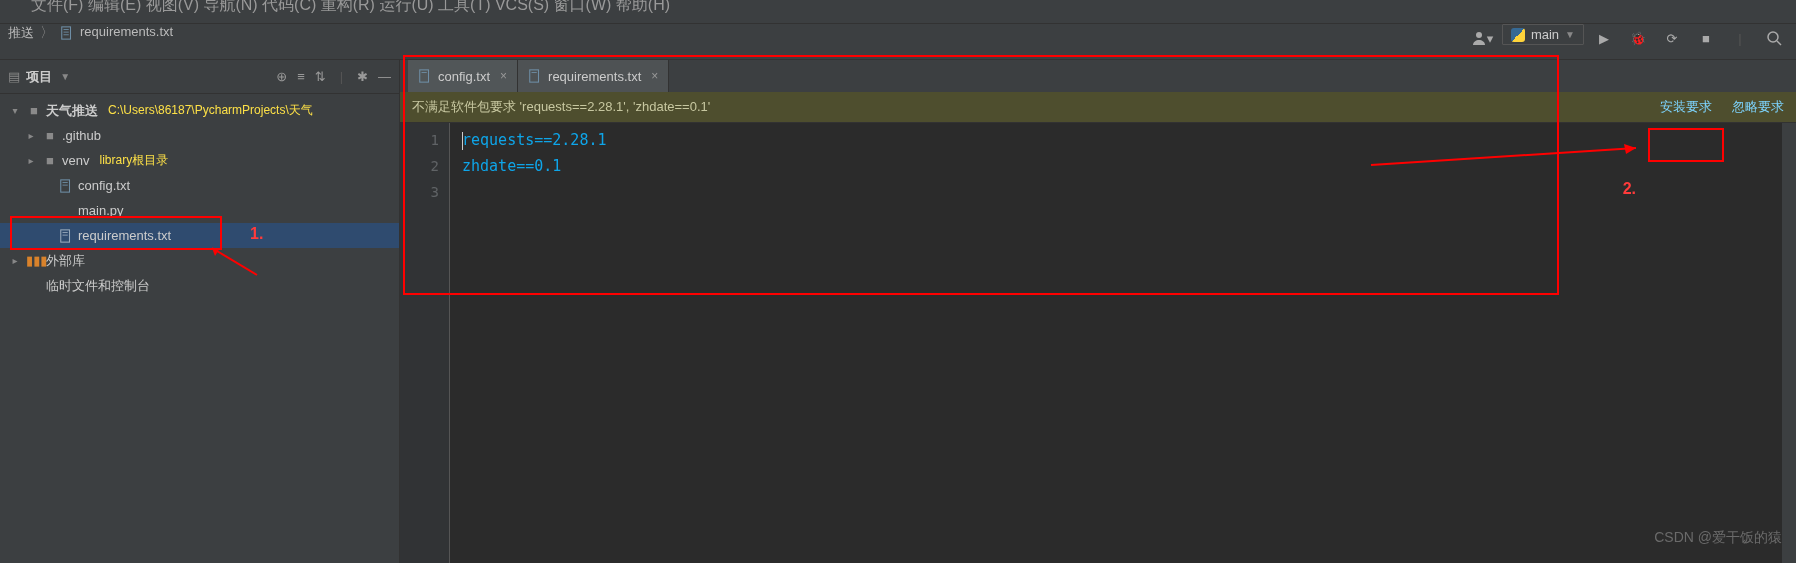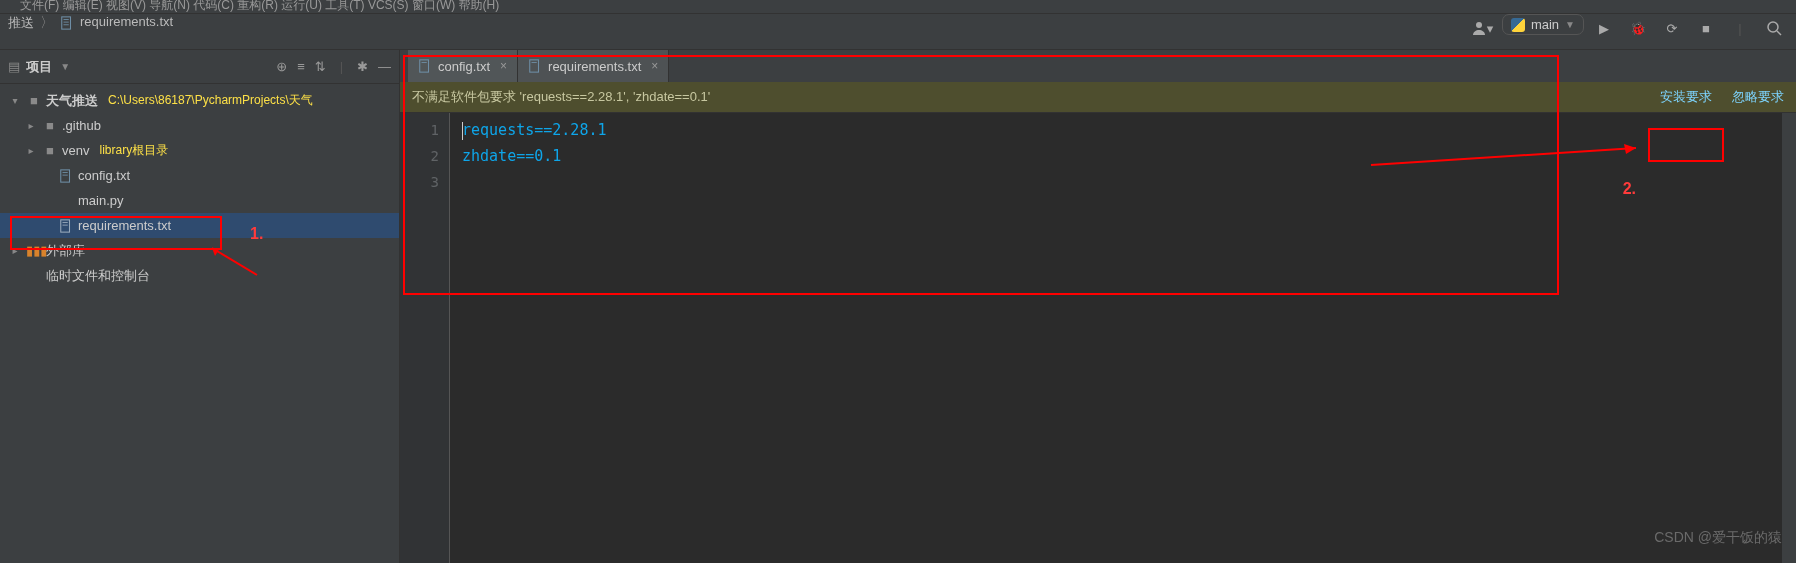--- a/index.html
+++ b/index.html
@@ -7,26 +7,26 @@
   font-family: "Microsoft YaHei", "Segoe UI", sans-serif;
   background: #2b2b2b;
   color: #bbbbbb;
   font-size: 13px;
   width: 1796px;
   height: 563px;
   overflow: hidden;
   position: relative;
 }
 .menubar {
-  height: 14px;
+  height: 24px;
   background: #3c3f41;
   border-bottom: 1px solid #323232;
   color: #999;
-  padding-left: 20px;
-  font-size: 12px;
+  padding-left: 31px;
+  font-size: 16px;
   line-height: 10px;
   overflow: hidden;
 }
 .navbar {
   height: 36px;
   background: #3c3f41;
   border-bottom: 1px solid #323232;
   display: flex;
   align-items: flex-start;
   padding: 0 8px;
@@ -37,21 +37,21 @@
 .navbar .crumb { color: #bbbbbb; }
 .navbar .spacer { flex: 1; }
 .navbar .icon-btn {
   width: 28px; height: 28px;
   display: inline-flex; align-items: center; justify-content: center;
   color: #aaa;
   cursor: pointer;
 }
 .run-config {
   display: flex; align-items: center;
-  border: 1px solid #555; border-radius: 7px;
+  border: 1px solid #555; border-radius: 1px;
   padding: 2px 8px; gap: 6px;
   color: #ccc;
   background: #3c3f41;
 }
 .py-logo {
   width: 14px; height: 14px;
   background: linear-gradient(135deg, #366994 50%, #ffd43b 50%);
   border-radius: 3px;
 }
 .green { color: #499c54; }

